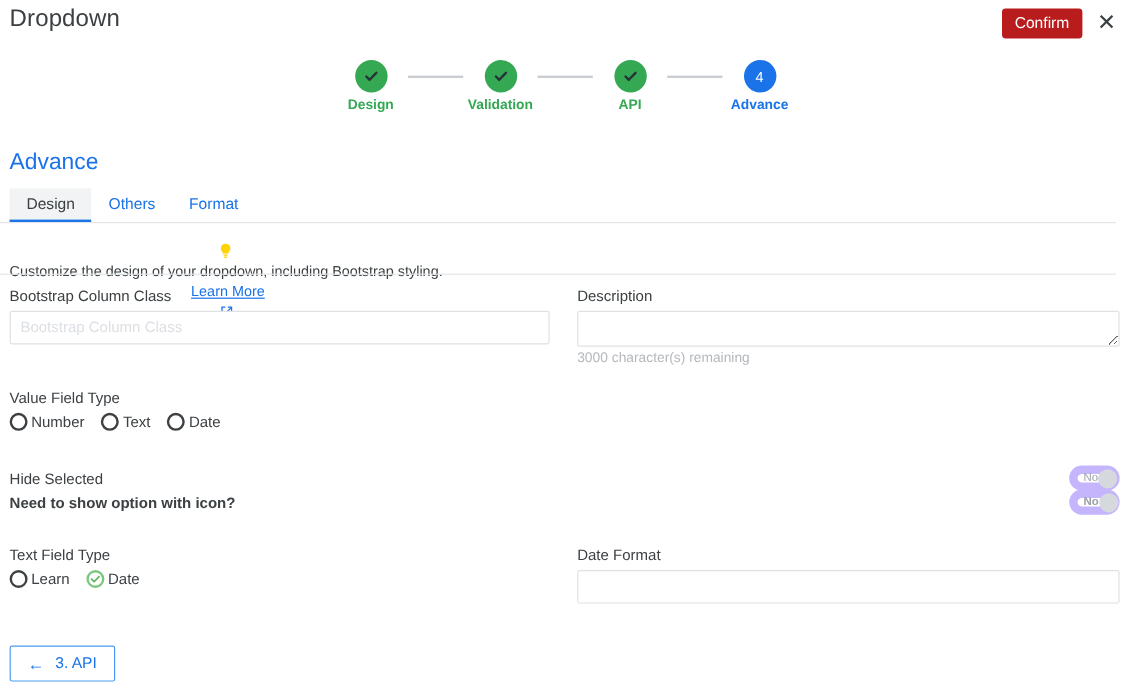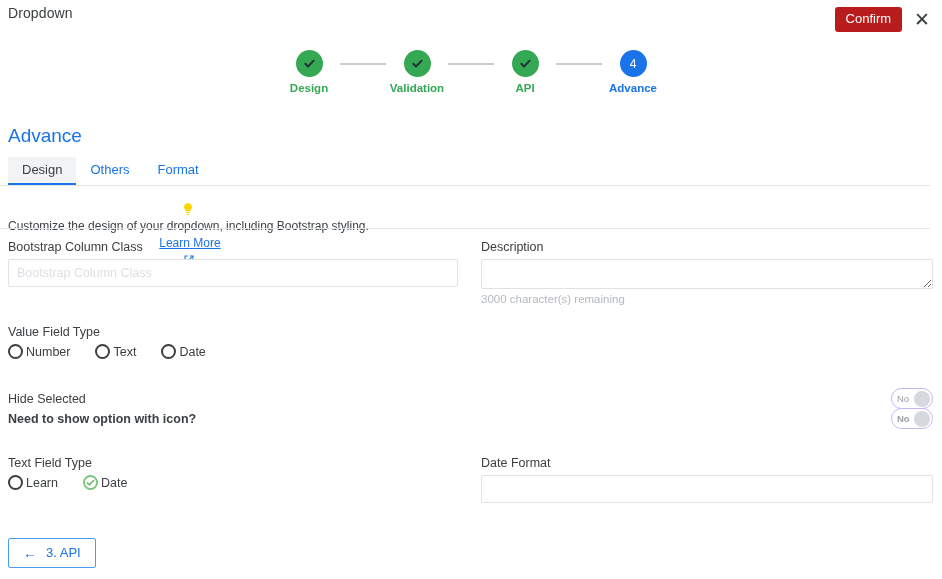--- a/index.html
+++ b/index.html
@@ -18,21 +18,21 @@
 
   
   .page-header {
     position: relative;
     height: 40px;
   }
   .page-title {
     position: absolute;
     left: 8px;
     top: 5px;
-    font-size: 14px;
+    font-size: 20px;
     font-weight: 400;
     color: #3c4043;
     letter-spacing: .1px;
   }
   .header-actions {
     position: absolute;
     right: 10px;
     top: 7px;
     display: flex;
     align-items: center;
@@ -249,21 +249,21 @@
     position: absolute;
     left: 481px;
     top: 0;
     width: 452px;
   }
 
   
   .radio-group {
     display: flex;
     align-items: center;
-    gap: 25px;
+    gap: 14px;
     margin-top: 2px;
   }
   .radio-item {
     display: flex;
     align-items: center;
     gap: 3px;
     cursor: pointer;
     font-size: 12.5px;
     color: #3c4043;
   }
@@ -292,21 +292,21 @@
     gap: 24px;
   }
   .toggle-label {
     font-size: 12.5px;
     color: #3c4043;
   }
   .toggle {
     width: 42px;
     height: 21px;
     border-radius: 11px;
-    border: 1px solid #c4b5fd;
+    border: 7px solid #c4b5fd;
     background: #ffffff;
     display: flex;
     align-items: center;
     justify-content: space-between;
     padding: 0 2px 0 5px;
     box-sizing: border-box;
     cursor: pointer;
   }
   .toggle-text {
     font-size: 9.5px;

